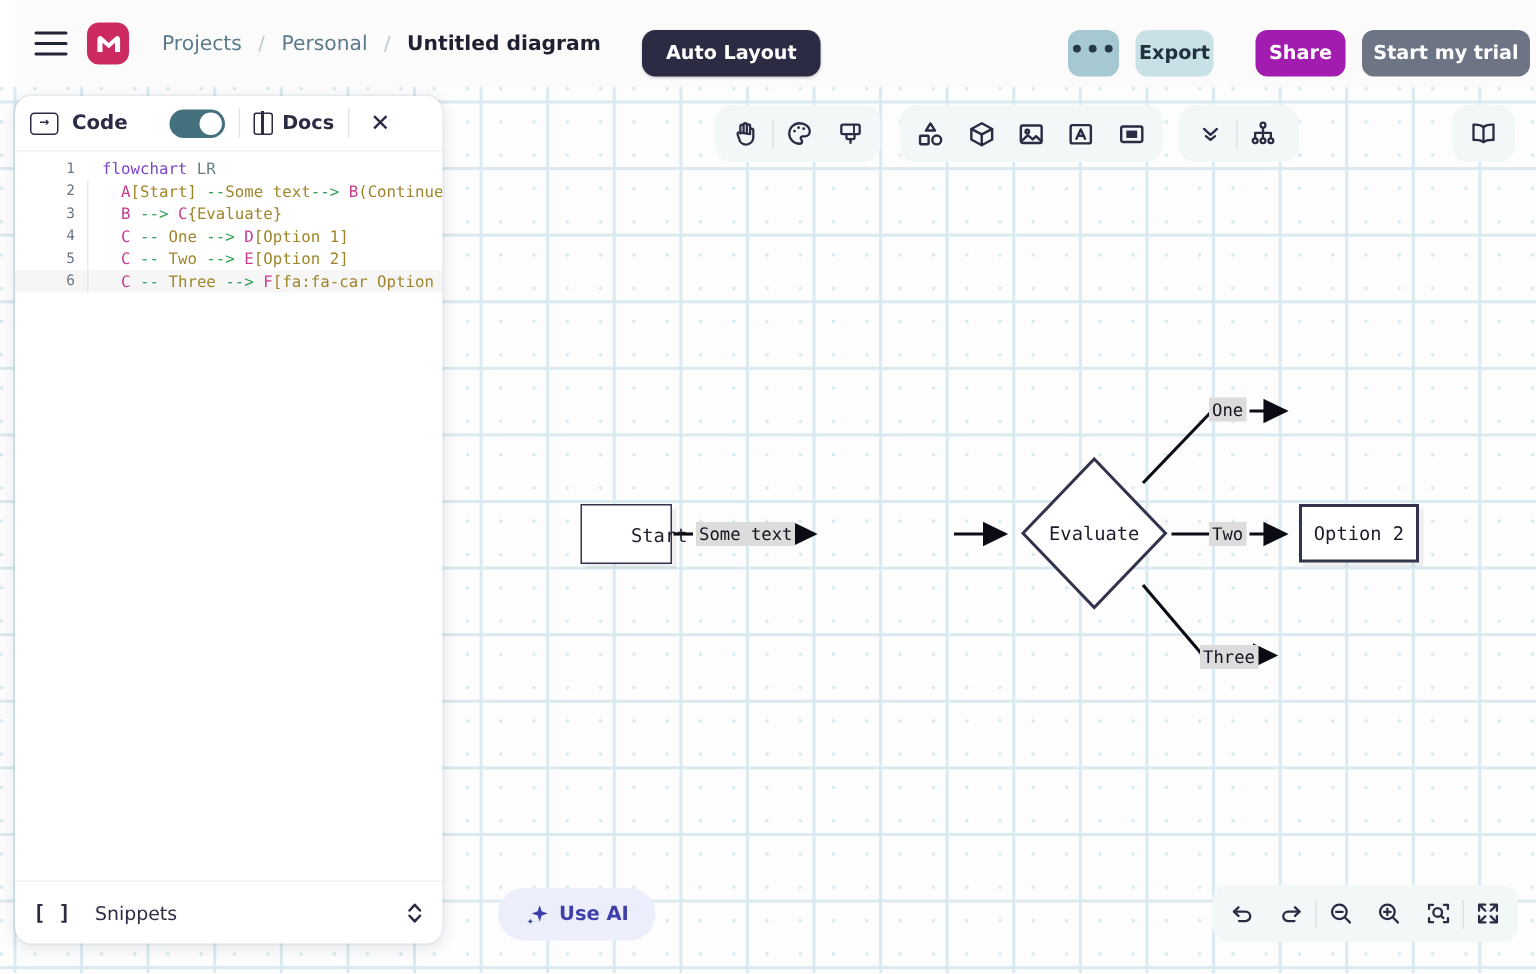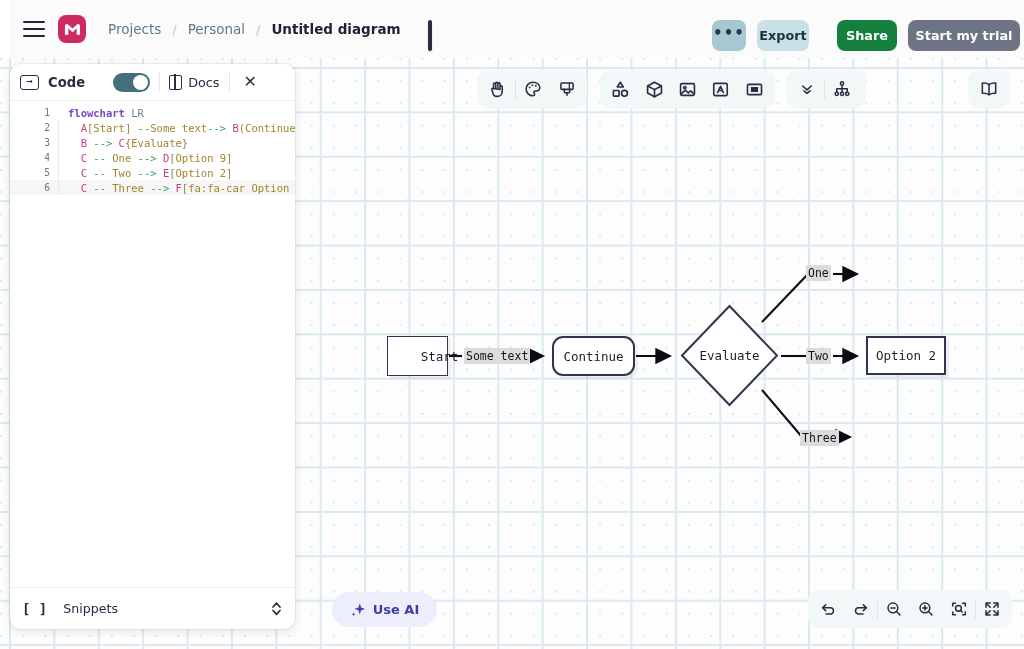--- a/index.html
+++ b/index.html
@@ -78,21 +78,21 @@
   .hdr-btn {
     position: absolute; top: 20px; height: 31px;
     border: none; border-radius: 8px;
     font-size: 12.8px; font-weight: 700;
     font-family: "DejaVu Sans", "Liberation Sans", sans-serif;
     display: flex; align-items: center; justify-content: center;
     cursor: pointer; white-space: nowrap;
   }
   #btn-more   { left: 702px; width: 34px; background: #a5c8d2; color: #26384a; font-size: 15px; letter-spacing: 1px; padding-bottom:5px;}
   #btn-export { left: 747px; width: 52px; background: #c8e1e6; color: #22313e; }
-  #btn-share  { left: 827px; width: 60px; background: #15803d; color: #ffffff; }
+  #btn-share  { left: 827px; width: 60px; background: #a21caf; color: #ffffff; }
   #btn-trial  { left: 898px; width: 112px; background: #6d7484; color: #ffffff; }
 
   
   .panel {
     position: absolute; left: 10px; top: 64px;
     width: 285px; height: 565px;
     background: #ffffff; border-radius: 11px;
     box-shadow: 0 2px 10px rgba(32,45,60,.13), 0 0 0 1px rgba(32,45,60,.05);
     z-index: 20; display: flex; flex-direction: column; overflow: hidden;
   }
@@ -105,32 +105,32 @@
     display: flex; align-items: center; justify-content: center;
     font-size: 8px; color: #2b2b44; line-height: 1; font-weight: 700;
   }
   .panel-title { margin-left: 9px; font-size: 13.2px; color: #2b2b44; font-weight: 600; }
   .toggle {
     margin-left: 28px; width: 37px; height: 19px; border-radius: 11px;
     background: #44707d; position: relative; cursor: pointer;
   }
   .toggle i { position: absolute; right: 2px; top: 2px; width: 15px; height: 15px; border-radius: 50%; background: #fff; }
   .vsep { width: 1px; height: 20px; background: #e3e8ea; margin: 0 9px; }
-  .docs { display: flex; align-items: flex-start; gap: 6px; font-size: 12.8px; color: #2b2b44; cursor: pointer; font-weight: 400; }
+  .docs { display: flex; align-items: flex-start; gap: 6px; font-size: 12.8px; color: #2b2b44; cursor: pointer; font-weight: 700; }
   .book-sm { width: 13px; height: 15px; border: 1.7px solid #2b2b44; border-radius: 2px; position: relative; }
   .book-sm::after { content:""; position:absolute; left: 4.2px; top:-1.7px; bottom:-1.7px; width:1.7px; background:#2b2b44;}
   .close-x { margin-left: 2px; font-size: 16px; color: #2b2b44; cursor: pointer; line-height: 1; padding: 2px 3px; }
 
   .editor { flex: 1 1 auto; padding-top: 4px; overflow: hidden; position: relative; }
   .code-line { display: flex; height: 15px; align-items: center; font-family: "DejaVu Sans Mono", monospace; font-size: 10.5px; white-space: pre; }
   .code-line.active { background: #f6f6f7; }
   .ln { width: 48px; text-align: right; padding-right: 8px; color: #6b7684; flex: 0 0 48px; font-size: 9.6px; }
   .gut { width: 1px; align-self: stretch; background: #e7eaec; flex: 0 0 1px; }
   .ctext { padding-left: 9px; }
-  .t-kw   { color: #7b47c9; font-weight: 700; }
+  .t-kw   { color: #7b47c9; font-weight: 400; }
   .t-dir  { color: #6b7f80; }
   .t-id   { color: #c73b8e; }
   .t-lbl  { color: #a0852a; text-align: right; }
   .t-arr  { color: #2f9e52; }
   .t-txt  { color: #a0852a; }
 
   .snippets {
     flex: 0 0 auto; height: 42px; border-top: 1px solid #eef1f3;
     display: flex; align-items: center; padding: 0 12px; cursor: pointer;
   }
@@ -215,23 +215,20 @@
       <path d="M833,356 L857,356" stroke="#0b0b14" stroke-width="2.1" fill="none" marker-end="url(#ah)"></path>
 
       <path d="M762,390 L802,437" stroke="#0b0b14" stroke-width="2.1" fill="none"></path>
       <path d="M840,437 L850,437" stroke="#0b0b14" stroke-width="2.1" fill="none" marker-end="url(#ah)"></path>
     </svg>
 
     <div class="node thin" style="left:387px; top:336px; width:61px; height:40px;">
       <span>Start</span>
     </div>
 
-    <div class="node round" style="left:552px; top:336px; width:83px; height:40px;">
-      <span>Continue</span>
-    </div>
 
     <div class="diamond" style="left:679px; top:303px; width:101px; height:105px;">
       <svg width="101" height="105" style="position:absolute;left:0;top:0;">
         <polygon points="50.5,3 98,52.5 50.5,102 3,52.5" fill="#ffffff" stroke="#33334d" stroke-width="2"></polygon>
       </svg>
       <div class="dia-text">Evaluate</div>
     </div>
 
 
     <div class="node" style="left:866px; top:336px; width:80px; height:39px;">
@@ -258,20 +255,21 @@
     </div>
     <div class="crumbs">
       <span class="crumb">Projects</span>
       <span class="crumb-sep">/</span>
       <span class="crumb">Personal</span>
       <span class="crumb-sep">/</span>
       <span class="crumb current">Untitled diagram</span>
     </div>
 
     <div class="seg">
+      <div class="on">Auto Layout</div>
     </div>
 
     <button class="hdr-btn" id="btn-more">•••</button>
     <button class="hdr-btn" id="btn-export">Export</button>
     <button class="hdr-btn" id="btn-share">Share</button>
     <button class="hdr-btn" id="btn-trial">Start my trial</button>
   </div>
 
   <div class="panel">
     <div class="panel-head">
@@ -286,21 +284,21 @@
         <span>Docs</span>
       </div>
       <div class="vsep"></div>
       <div class="close-x">✕</div>
     </div>
 
     <div class="editor" id="editor">
         <div class="code-line"><span class="ln">1</span><span class="gut" style="background: transparent;"></span><span class="ctext"><span class="t-kw">flowchart</span><span> </span><span class="t-dir">LR</span></span></div>
         <div class="code-line"><span class="ln">2</span><span class="gut"></span><span class="ctext"><span>  </span><span class="t-id">A</span><span class="t-lbl">[Start]</span><span> </span><span class="t-arr">--</span><span class="t-txt">Some text</span><span class="t-arr">--&gt;</span><span> </span><span class="t-id">B</span><span class="t-lbl">(Continue)</span></span></div>
         <div class="code-line"><span class="ln">3</span><span class="gut"></span><span class="ctext"><span>  </span><span class="t-id">B</span><span> </span><span class="t-arr">--&gt;</span><span> </span><span class="t-id">C</span><span class="t-lbl">{Evaluate}</span></span></div>
-        <div class="code-line"><span class="ln">4</span><span class="gut"></span><span class="ctext"><span>  </span><span class="t-id">C</span><span> </span><span class="t-arr">--</span><span class="t-txt"> One </span><span class="t-arr">--&gt;</span><span> </span><span class="t-id">D</span><span class="t-lbl">[Option 9]</span></span></div>
+        <div class="code-line"><span class="ln">4</span><span class="gut"></span><span class="ctext"><span>  </span><span class="t-id">C</span><span> </span><span class="t-arr">--</span><span class="t-txt"> One </span><span class="t-arr">--&gt;</span><span> </span><span class="t-id">D</span><span class="t-lbl">[Option 1]</span></span></div>
         <div class="code-line"><span class="ln">5</span><span class="gut"></span><span class="ctext"><span>  </span><span class="t-id">C</span><span> </span><span class="t-arr">--</span><span class="t-txt"> Two </span><span class="t-arr">--&gt;</span><span> </span><span class="t-id">E</span><span class="t-lbl">[Option 2]</span></span></div>
         <div class="code-line active"><span class="ln">6</span><span class="gut"></span><span class="ctext"><span>  </span><span class="t-id">C</span><span> </span><span class="t-arr">--</span><span class="t-txt"> Three </span><span class="t-arr">--&gt;</span><span> </span><span class="t-id">F</span><span class="t-lbl">[fa:fa-car Option 3]</span></span></div>
       </div>
 
     <div class="snippets">
       <span class="brackets">[ ]</span>
       <span class="snip-label">Snippets</span>
       <span class="updown">
         <svg width="13" height="17" viewBox="0 0 13 17" class="ic">
             <path d="M3,7 L6.5,3.2 L10,7"></path>

